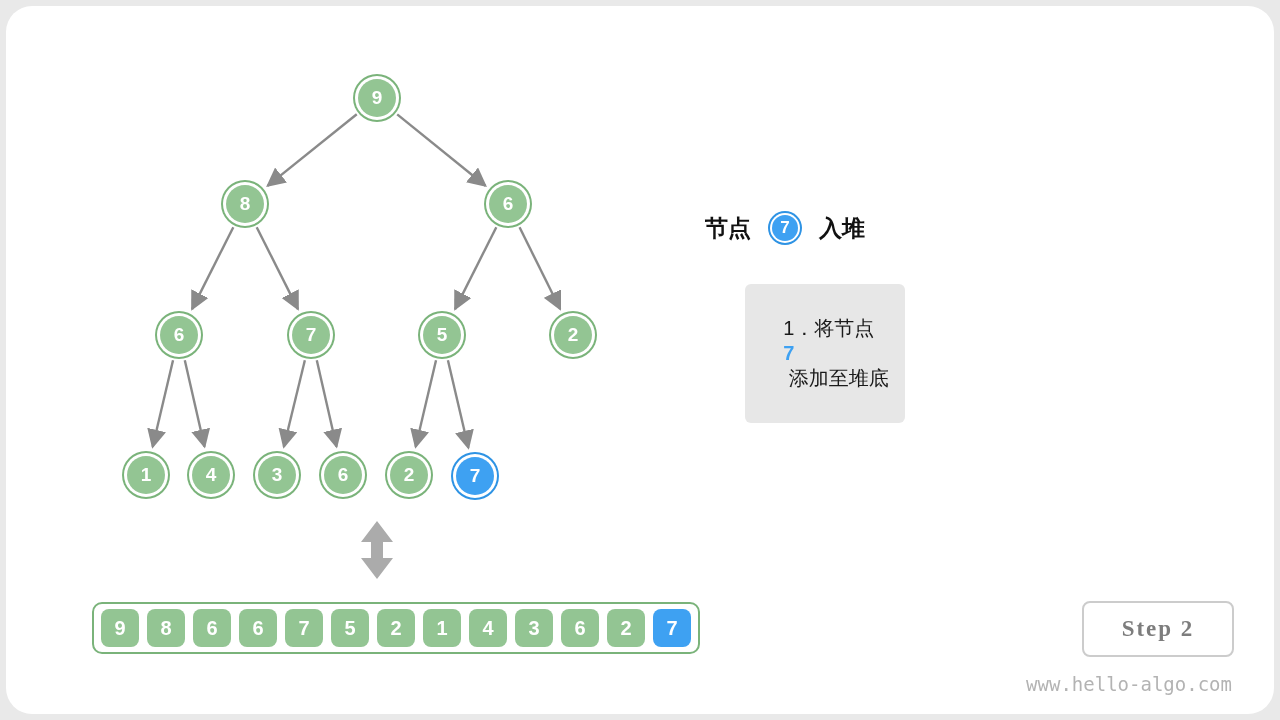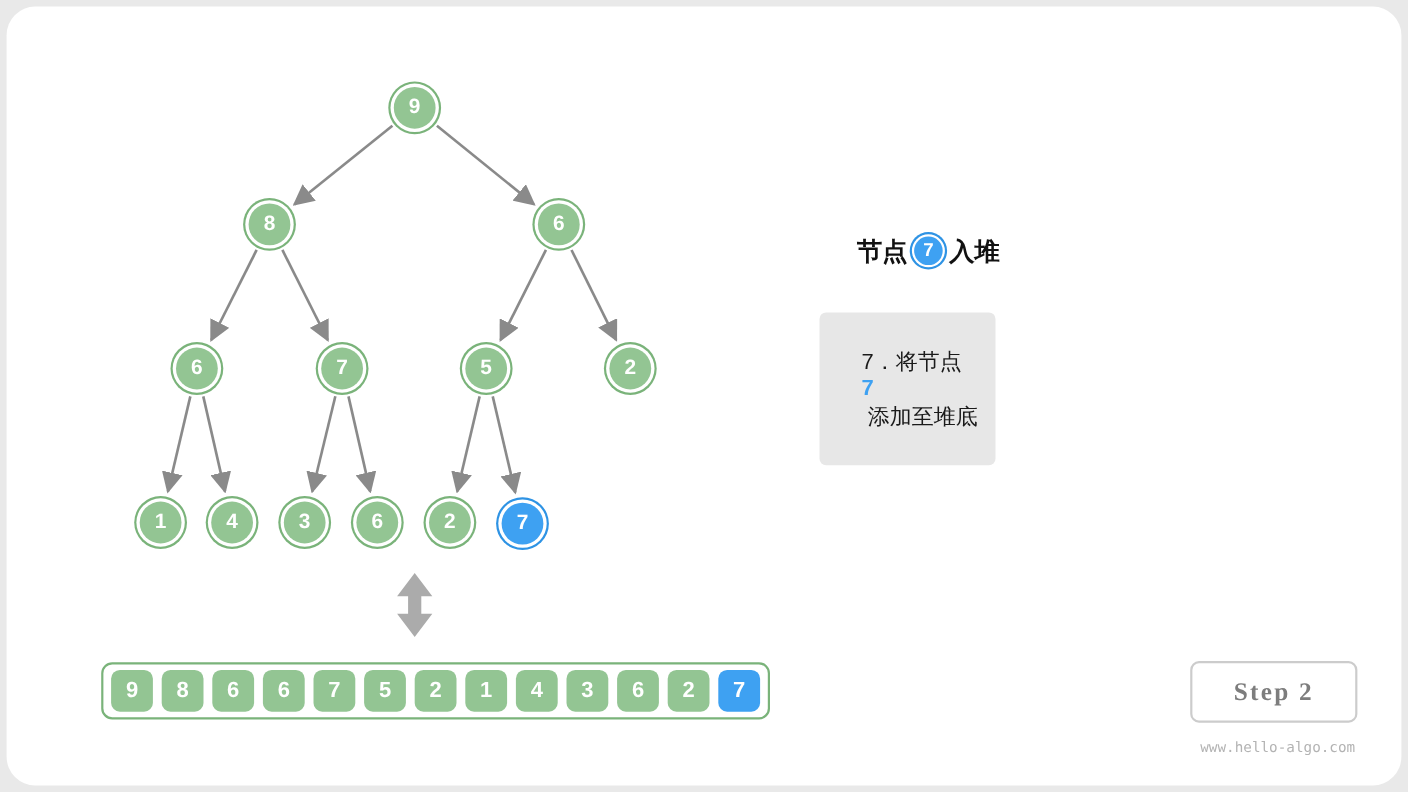--- a/index.html
+++ b/index.html
@@ -20,21 +20,21 @@
   .canvas{position:absolute;left:0;top:0;width:1280px;height:720px;}
   svg.layer{position:absolute;left:0;top:0;pointer-events:none;}
   .edges line{stroke:var(--arrow-gray);stroke-width:2.4px;}
   .node{position:absolute;width:38px;height:38px;border-radius:50%;
     display:flex;align-items:center;justify-content:center;
     color:#ffffff;font-weight:bold;font-size:19px;}
   .node.green{background:var(--green-fill);
     box-shadow:0 0 0 3px #ffffff,0 0 0 5px var(--green-ring);}
   .node.blue{background:var(--blue-fill);
     box-shadow:0 0 0 3px #ffffff,0 0 0 5px var(--blue-ring);}
-  .title{position:absolute;left:779px;top:211px;display:flex;align-items:center;gap:2px;
+  .title{position:absolute;left:705px;top:211px;display:flex;align-items:center;gap:17px;
     font-size:23px;font-weight:bold;color:#111111;}
   .badge{width:26px;height:26px;border-radius:50%;background:var(--blue-fill);
     box-shadow:0 0 0 2px #ffffff,0 0 0 4px var(--blue-ring);
     display:flex;align-items:center;justify-content:center;
     color:#ffffff;font-size:17px;font-weight:bold;margin:4px;}
   .desc{position:absolute;left:745px;top:284px;background:var(--desc-bg);
     border-radius:6px;padding:8px 16px;font-size:20px;color:#1a1a1a;white-space:pre;}
   .desc .blue-text{color:var(--blue-fill);font-weight:bold;}
   .array{position:absolute;left:92px;top:602px;display:flex;gap:8px;
     padding:5px 7px;background:#ffffff;border:2px solid var(--green-ring);border-radius:10px;}
@@ -42,21 +42,21 @@
     display:flex;align-items:center;justify-content:center;
     color:#ffffff;font-weight:bold;font-size:20px;}
   .cell.blue-cell{background:var(--blue-fill);}
   .step{position:absolute;left:1082px;top:601px;width:148px;height:52px;
     background:#ffffff;border:2px solid var(--step-border);border-radius:8px;
     display:flex;align-items:center;justify-content:center;
     font-family:Liberation Serif, serif;
     font-weight:bold;font-size:23px;letter-spacing:2px;color:var(--step-text);}
   .watermark{position:absolute;right:48px;top:673px;
     font-family:"DejaVu Sans Mono","Liberation Mono",monospace;
-    font-size:13px;color:var(--watermark-gray);}
+    font-size:19px;color:var(--watermark-gray);}
 </style>
 </head>
 <body>
 
 <div class="card"></div>
 
 <div class="canvas">
 
   <svg class="layer edges" id="edges" width="1280" height="720">
     <defs>
@@ -98,21 +98,21 @@
     <path d="M377,521 L393,542 L383,542 L383,558 L393,558 L377,579 L361,558 L371,558 L371,542 L361,542 Z" fill="#ababab"></path>
   </svg>
 
   <div class="title">
     <span>节点</span>
     <span class="badge">7</span>
     <span>入堆</span>
   </div>
 
   <div class="desc">
-    <span>7．将节点 </span>
+    <span>1．将节点 </span>
     <span class="blue-text">7</span>
     <span> 添加至堆底</span>
   </div>
 
   <div class="array" id="array">
       <div class="cell">9</div>
       <div class="cell">8</div>
       <div class="cell">6</div>
       <div class="cell">6</div>
       <div class="cell">7</div>

